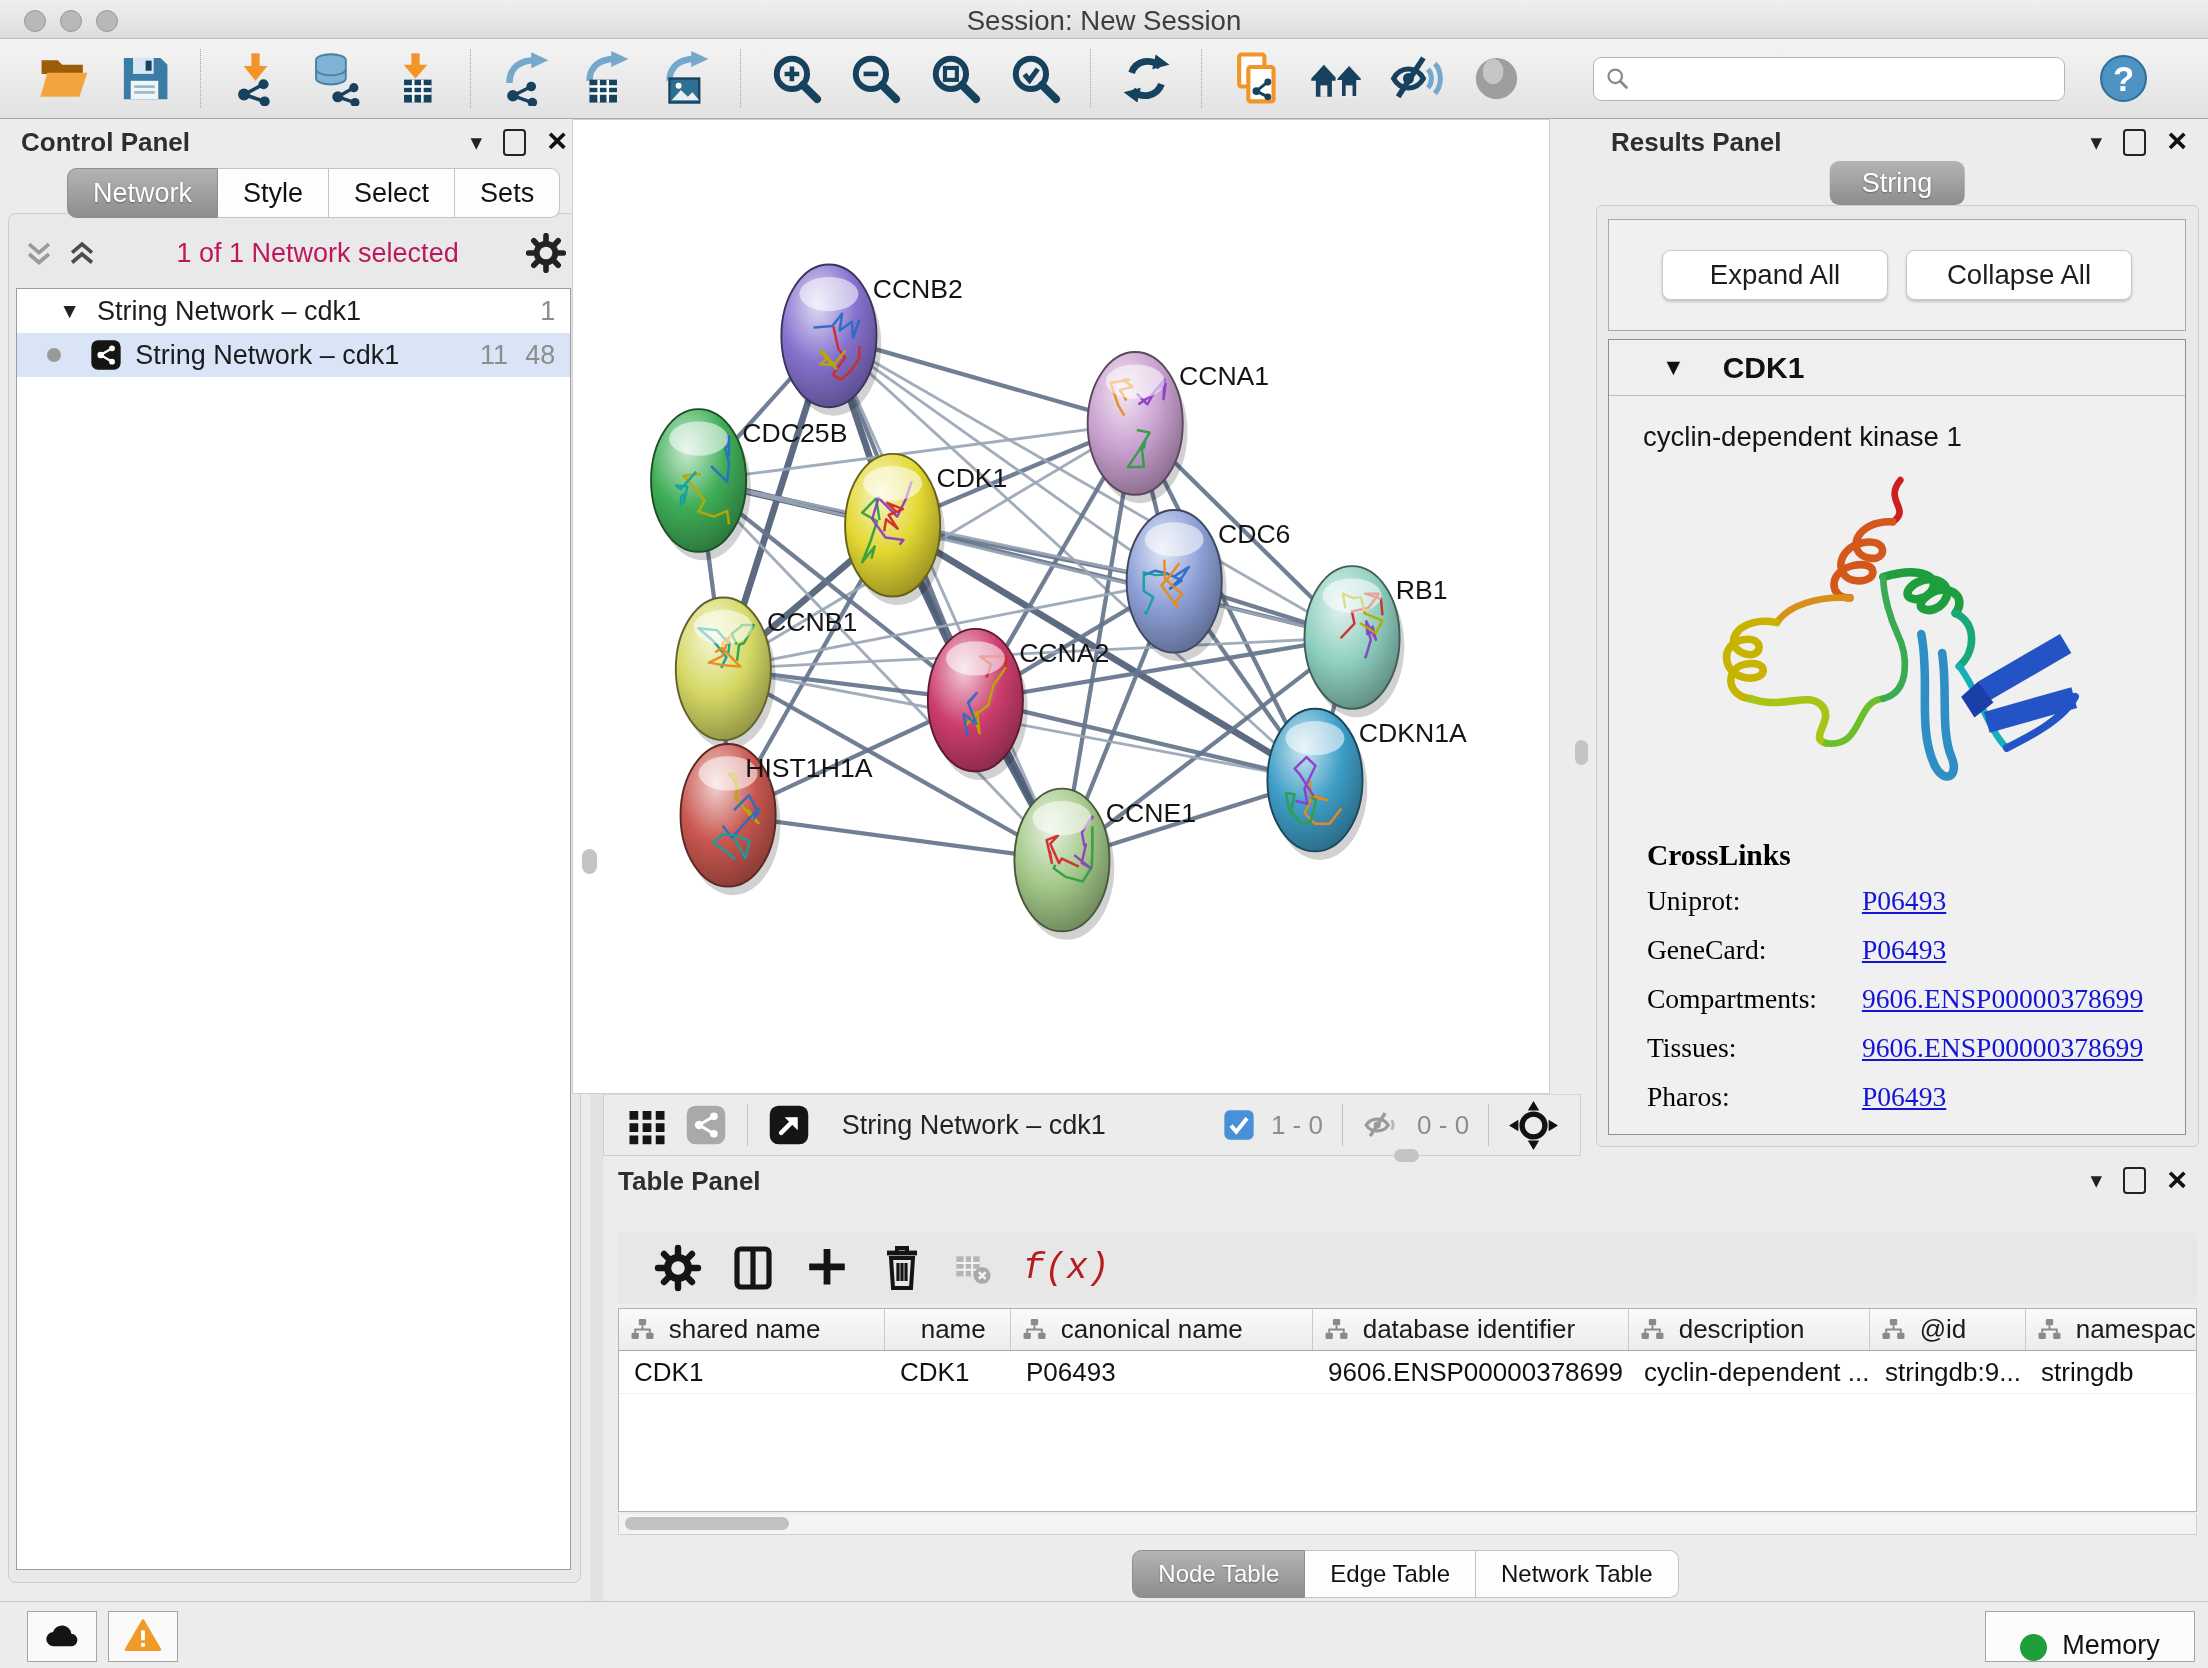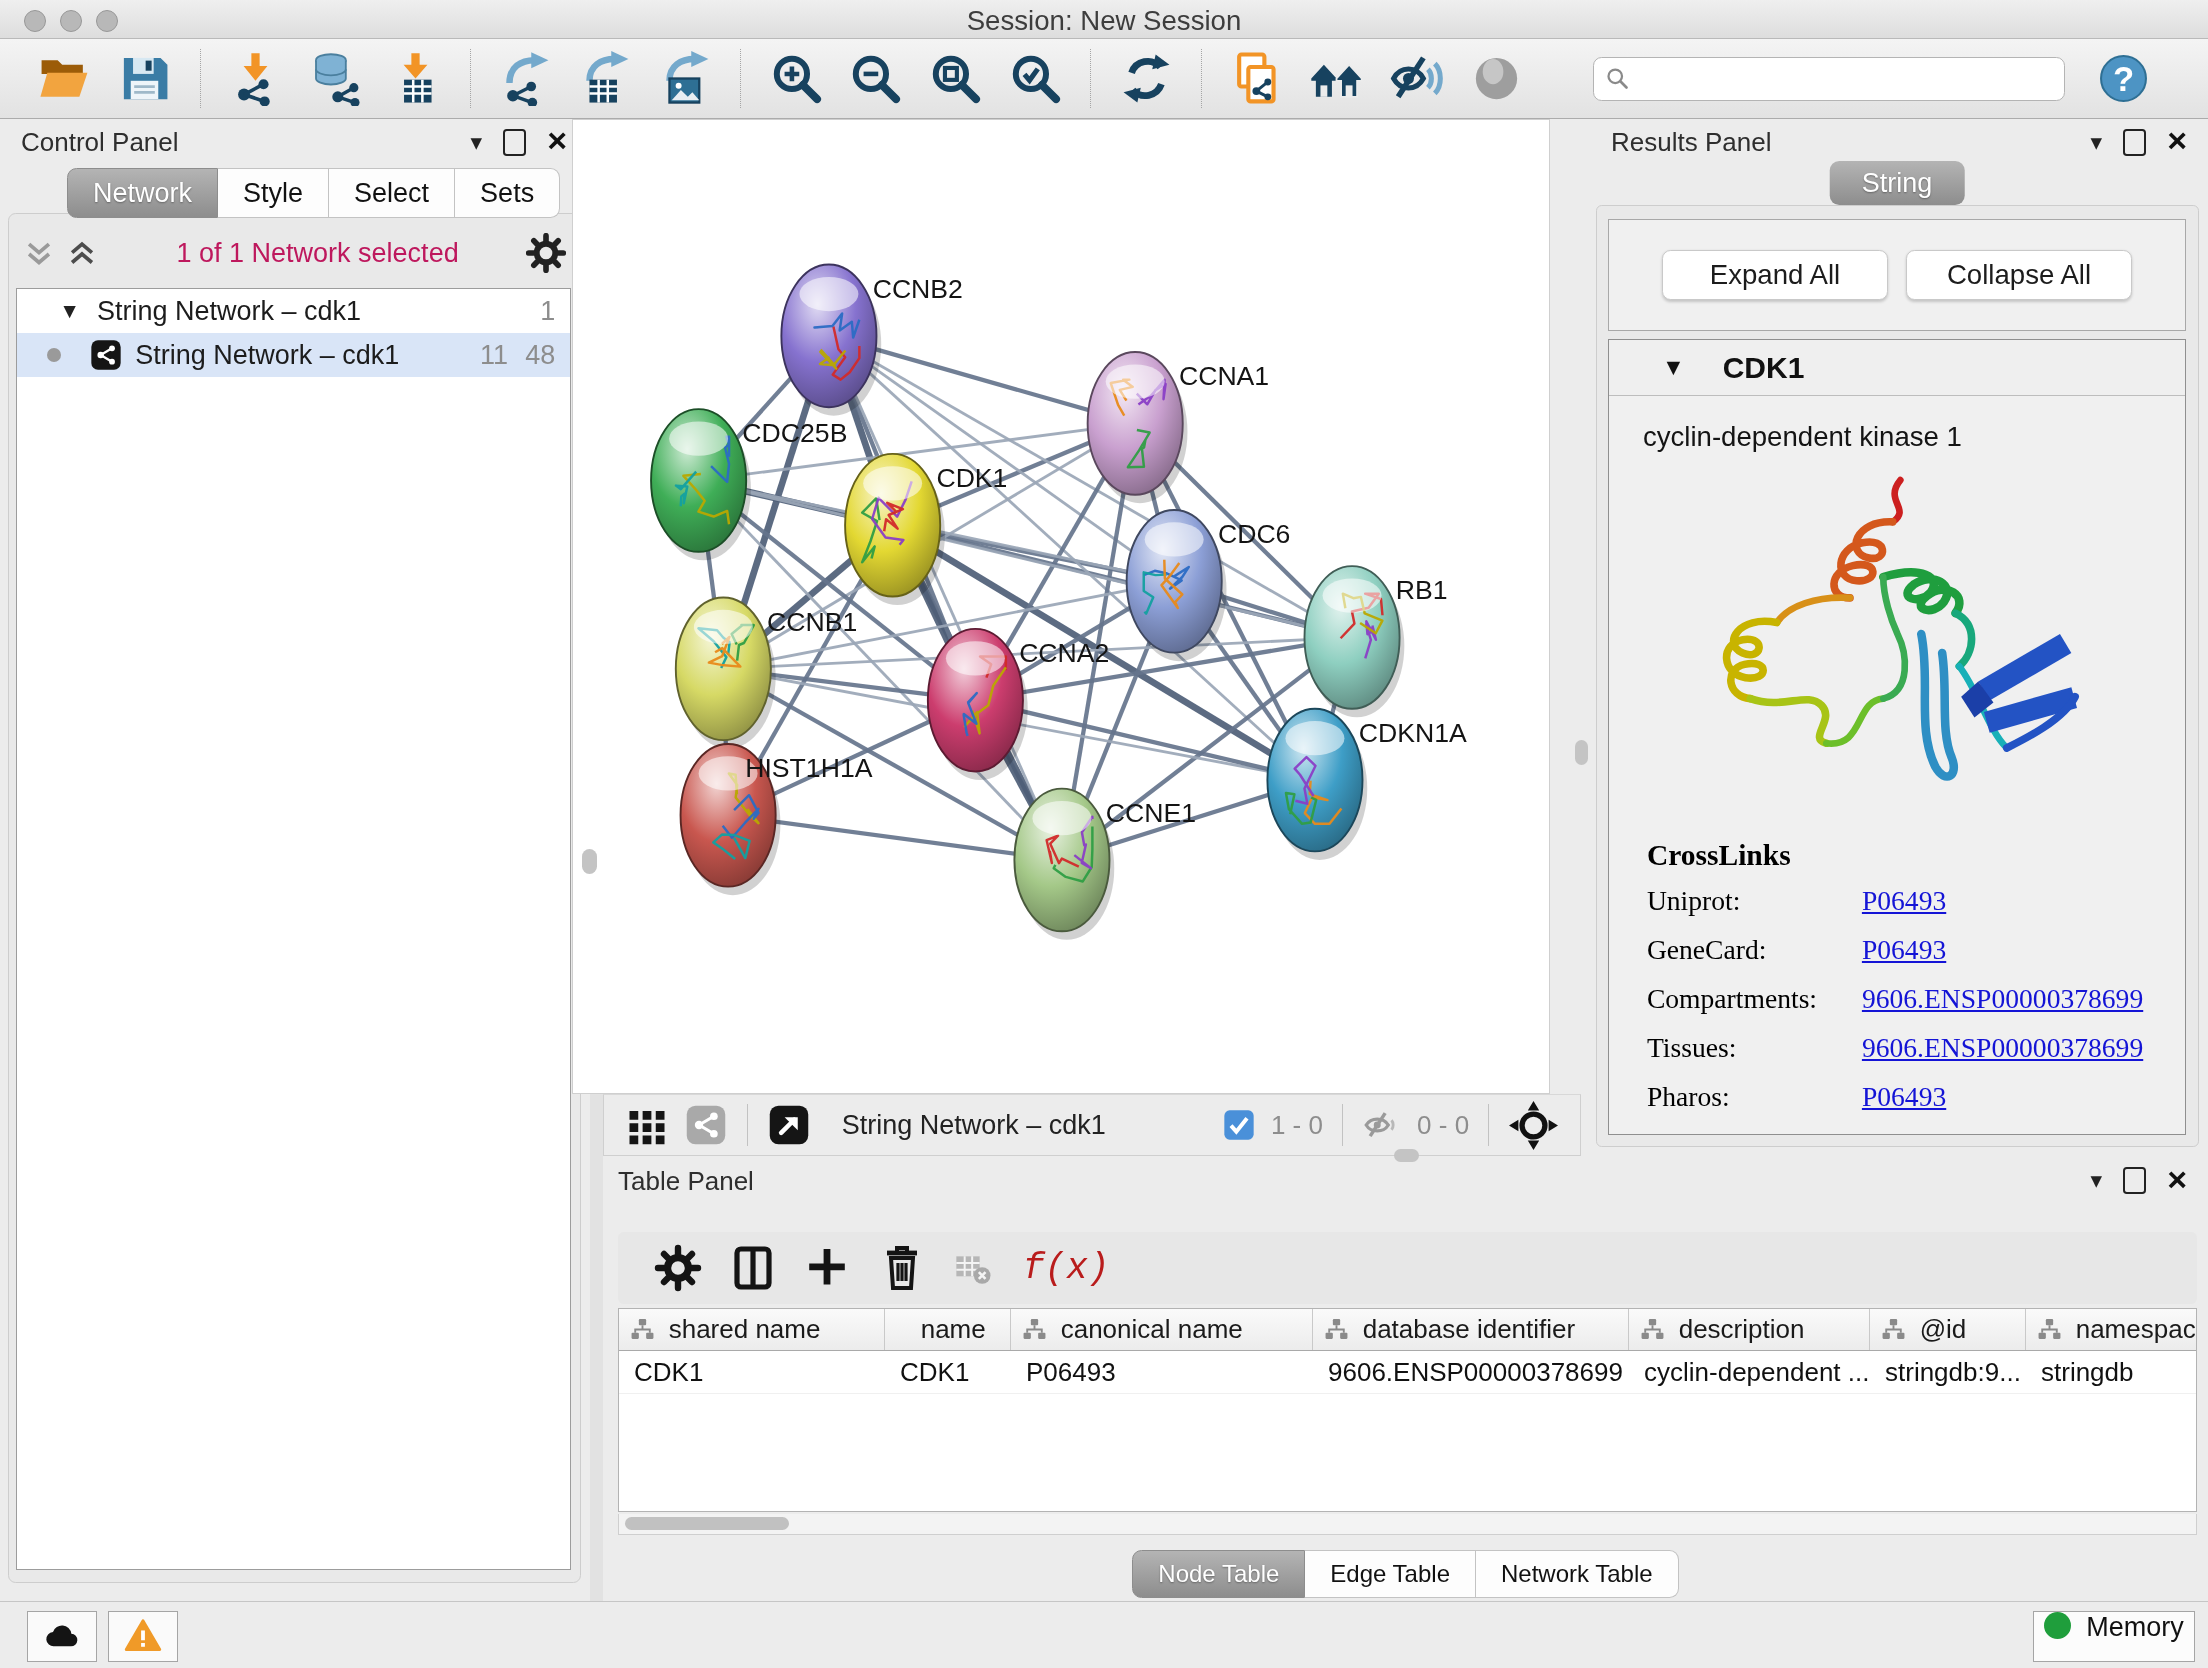--- a/index.html
+++ b/index.html
@@ -17,21 +17,21 @@
     background:linear-gradient(#f4f4f4,#e2e2e2);border-bottom:1px solid #ababab;
     display:flex;align-items:center;padding:0 25px;box-sizing:border-box;}
   .tbi{width:55px;height:55px;flex:0 0 auto;margin:0 12.4px;cursor:pointer;}
   .tbi svg{width:100%;height:100%;display:block;}
   .tbsep{flex:0 0 auto;width:0;height:59px;border-left:1.9px dotted #a5a5a5;margin:0 15px;}
   .searchbox{flex:0 0 auto;margin-left:57px;width:472px;height:44px;background:#fff;
     border:1px solid #b4b4b4;border-radius:8.6px;display:flex;align-items:center;padding:0 9.5px;box-sizing:border-box;}
   .searchbox input{border:none;outline:none;flex:1;font-size:25px;font-family:"Liberation Sans",sans-serif;background:transparent;}
   .helpbtn{margin-left:34px;width:49px;height:49px;flex:0 0 auto;cursor:pointer;}
   
-  .panel-title{font-size:26px;color:#2e2e2e;}
+  .panel-title{font-size:26px;color:#2e2e2e;font-weight:bold;}
   .winbtns{display:flex;align-items:center;gap:21px;}
   .wb-collapse{font-size:23px;color:#222;line-height:1;}
   .wb-float{width:19px;height:23px;border:2.9px solid #222;border-radius:3.8px;}
   .wb-close{font-size:34px;font-weight:bold;color:#111;line-height:1;margin-top:-3.8px;}
   
   .control-panel{position:absolute;left:0;top:119px;width:590px;height:1482px;background:#ececec;}
   .cp-head{position:absolute;left:21px;right:23px;top:7.6px;display:flex;align-items:center;}
   .cp-head .panel-title{flex:1;}
   .tabs-row{position:absolute;left:67px;top:49px;display:flex;z-index:3;}
   .tab{height:46px;line-height:46px;padding:1px 25px;font-size:27px;background:#fdfdfd;
@@ -119,21 +119,21 @@
   .hthumb{position:absolute;left:5.7px;top:2.9px;width:164px;height:13.3px;background:#c1c1c1;border-radius:6.7px;cursor:pointer;}
   .tp-tabs{position:absolute;left:0;right:0;top:394px;display:flex;justify-content:center;}
   .tp-tabs .tab{height:44px;line-height:44px;font-size:24px;}
   
   .statusbar{position:absolute;left:0;top:1601px;width:2208px;height:68px;background:#ececec;
     border-top:1px solid #c6c6c6;}
   .sb-btn{position:absolute;top:8.6px;width:70px;height:51px;background:#fafafa;border:1.9px solid #a5a5a5;
     display:flex;align-items:center;justify-content:center;cursor:pointer;box-sizing:border-box;}
   .sb-btn svg{width:38px;height:38px;}
   .mem-btn{position:absolute;right:13.3px;top:8.6px;height:51px;background:#fcfcfc;border:1.9px solid #a5a5a5;
-    display:flex;align-items:flex-start;padding:0 10px;cursor:pointer;box-sizing:border-box;}
+    display:flex;align-items:flex-end;padding:0 34px;cursor:pointer;box-sizing:border-box;}
   .mem-dot{width:27px;height:27px;border-radius:50%;background:#1f9e3c;margin-right:15px;}
   .mem-label{font-size:27px;color:#111;}
 </style>
 </head>
 <body>
 
 <div id="app">
 
   <div class="titlebar">
     <div class="tl" style="left:24px"></div>

